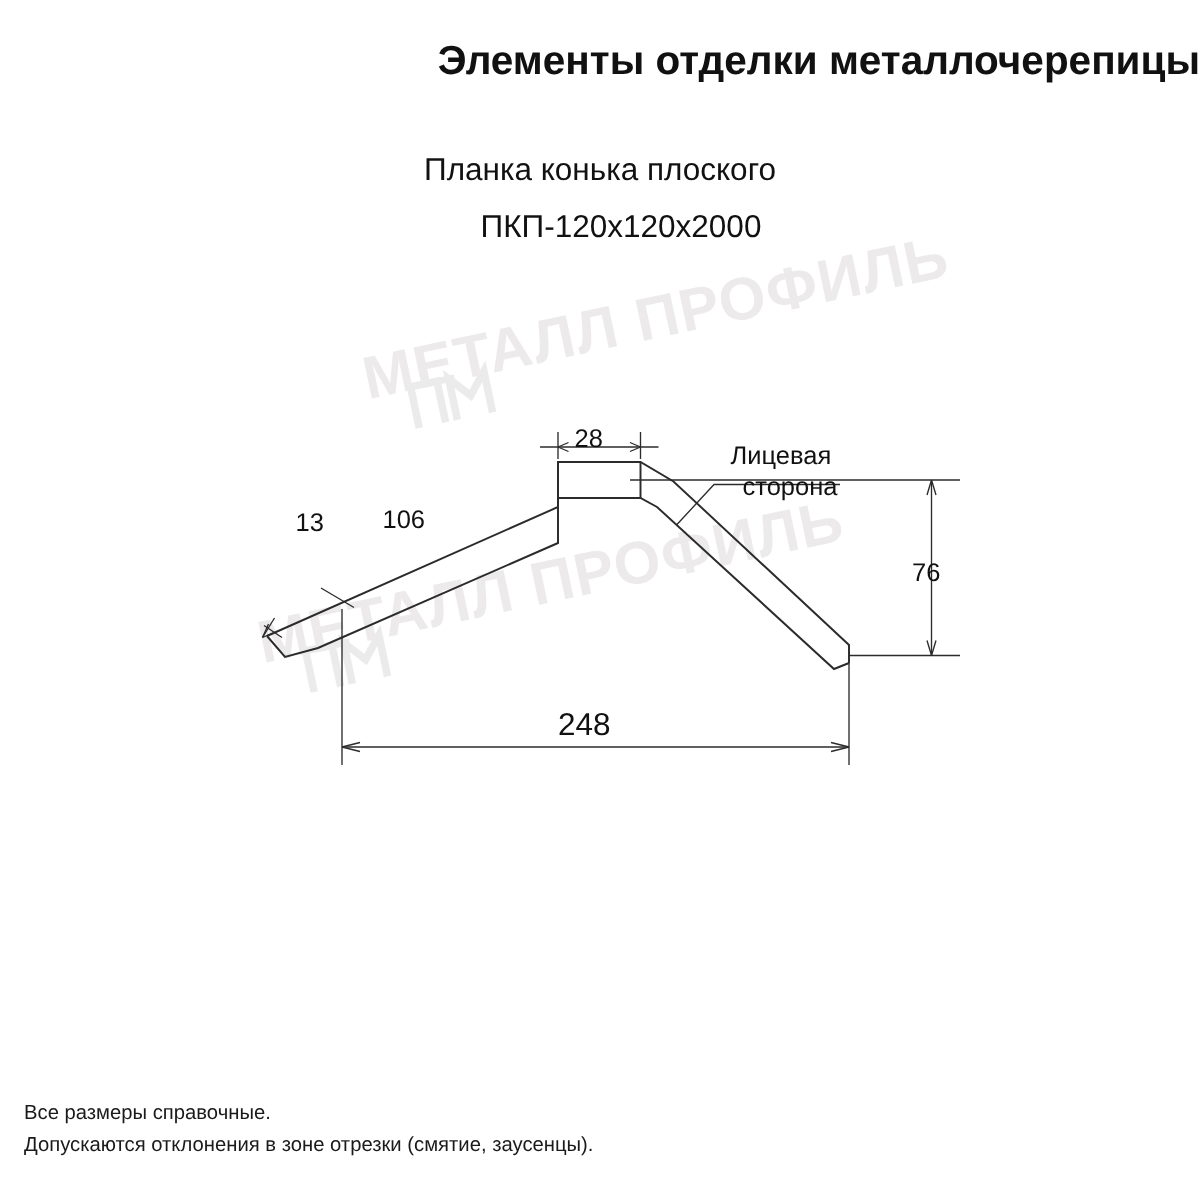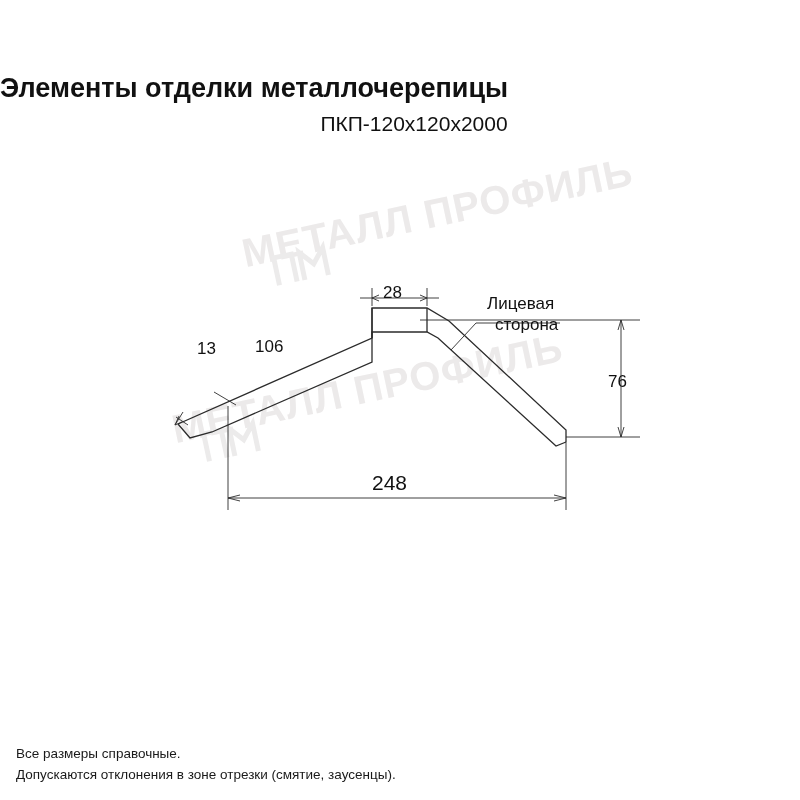--- a/index.html
+++ b/index.html
@@ -17,22 +17,21 @@
   }
   .page {
     position: absolute;
     inset: 0;
   }
   .title-block {
     position: absolute;
     top: 24px;
     left: 0;
     width: 100%;
-    text-align: left;
-    margin-top: 48px;
+    text-align: right;
   }
   .main-title {
     font-size: 27px;
     font-weight: bold;
     letter-spacing: 0px;
     color: #111111;
     margin: 0;
     line-height: 1.2;
   }
   .sub-title {
@@ -84,21 +83,21 @@
     transform: rotate(-12deg);
     transform-origin: left top;
   }
   .wm-logo {
     position: absolute;
     pointer-events: none;
   }
   .notes {
     position: absolute;
     left: 16px;
-    bottom: 14px;
+    bottom: 26px;
     font-size: 13.5px;
     color: #1a1a1a;
     line-height: 1.55;
   }
   .notes div {
     white-space: nowrap;
   }
   text {
     font-family: "Liberation Sans", sans-serif;
     fill: #111111;
@@ -107,20 +106,21 @@
 </head>
 <body>
 
 <div class="page">
 
   <div class="title-block">
     <h1 class="main-title">Элементы отделки металлочерепицы</h1>
   </div>
 
   <div class="sub-title">
+    <span>Планка конька плоского</span>
     <span class="code">ПКП-120х120х2000</span>
   </div>
 
   <div class="watermark wm1">МЕТАЛЛ ПРОФИЛЬ</div>
   <div class="watermark wm2">МЕТАЛЛ ПРОФИЛЬ</div>
 
   <svg class="wm-logo" style="top:236px; left:268px;" width="70" height="60" viewBox="0 0 70 60">
     <g transform="rotate(-12 35 30)" fill="none" stroke="#ecebeb" stroke-width="5">
       <path d="M8 44 L8 16 L26 16 L26 44"></path>
       <path d="M34 44 L34 16 L46 30 L58 16 L58 44"></path>

